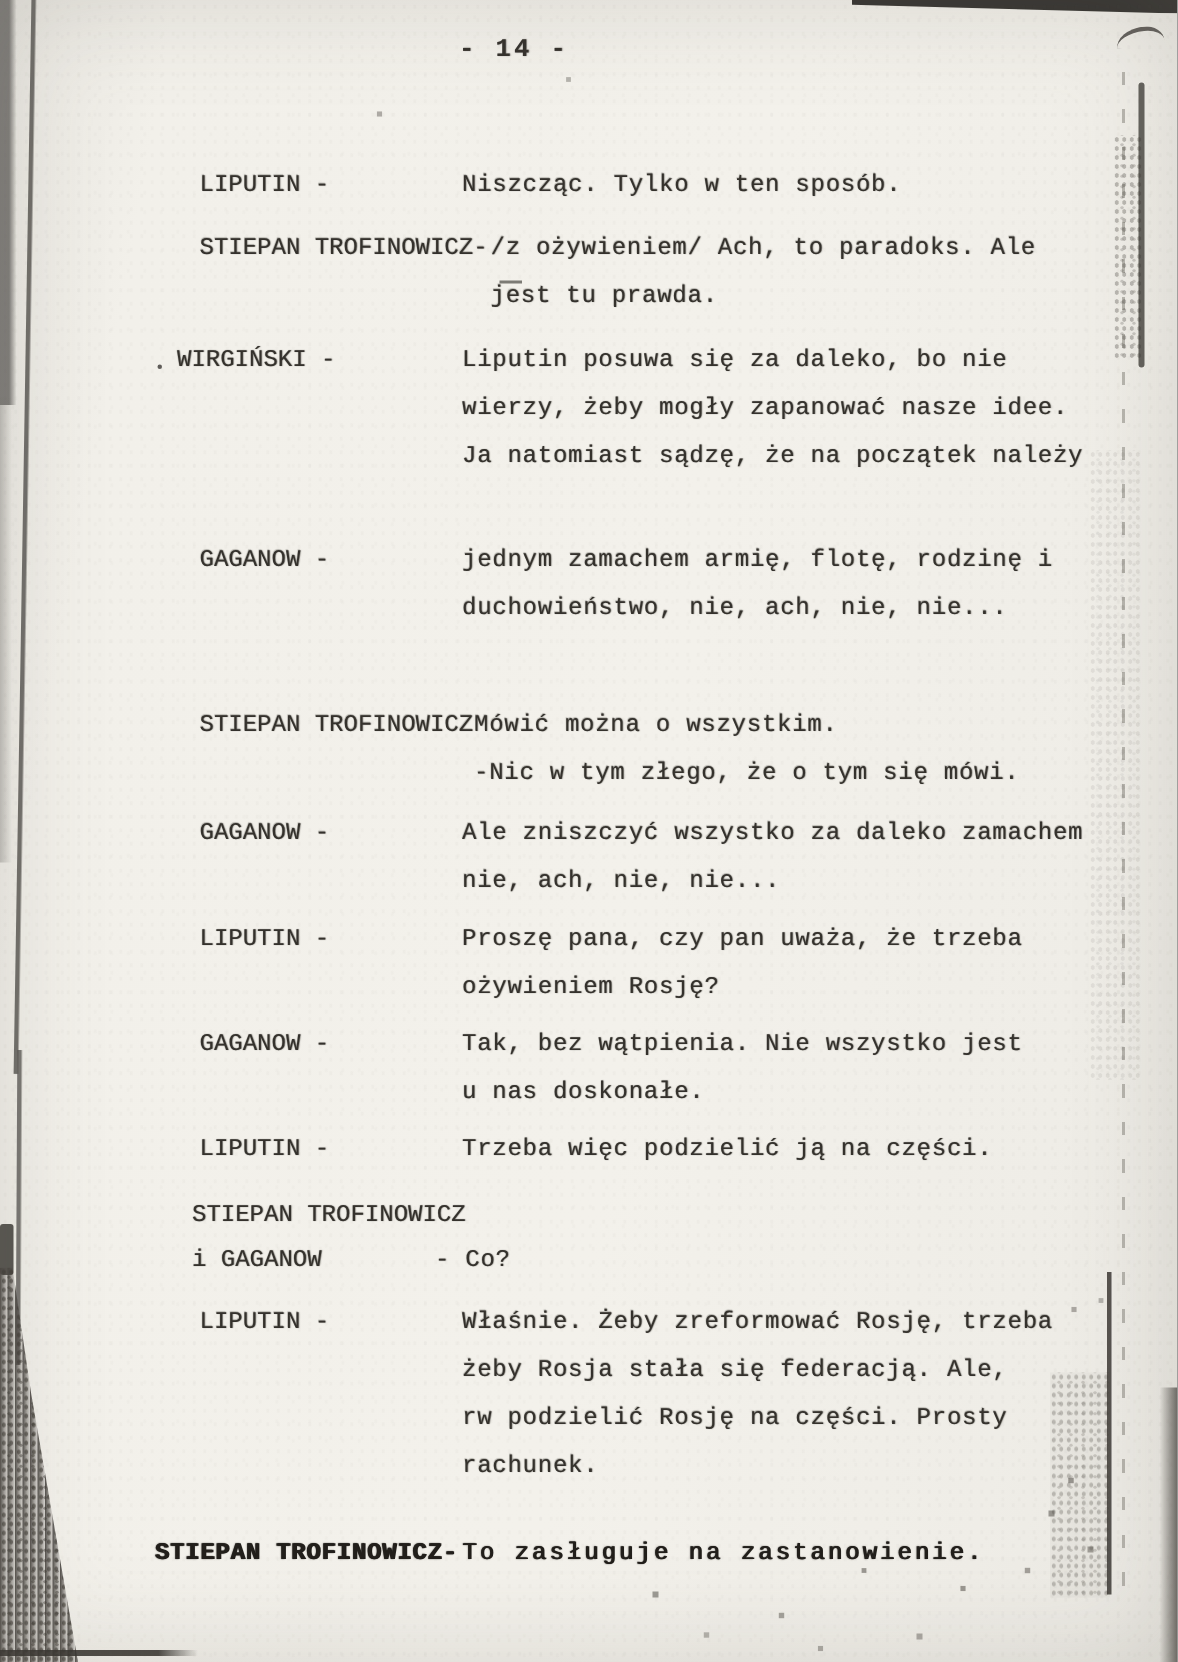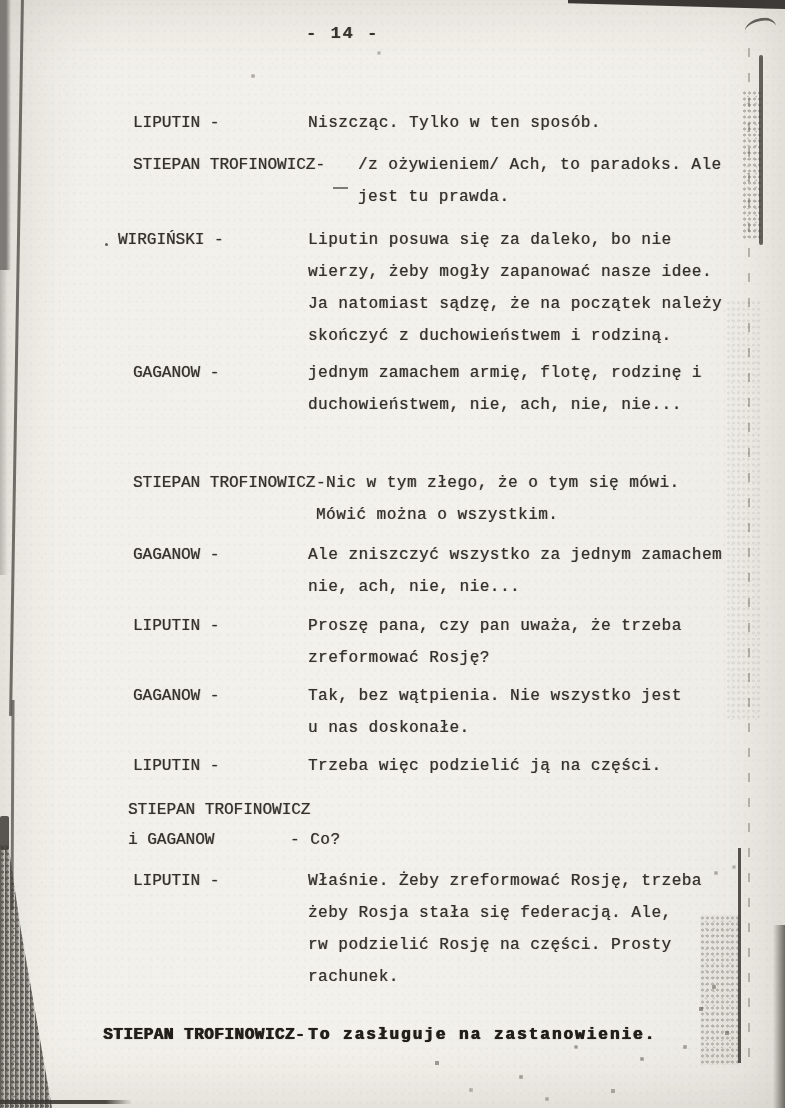--- a/index.html
+++ b/index.html
@@ -22,21 +22,21 @@
     text-shadow:.5px .4px .8px rgba(52,49,44,.55); }
 
   .speech { position:absolute; left:0; width:785px; }
   .char  { position:absolute; top:0; font-size:16px; line-height:32px; white-space:pre;
     text-shadow:.5px .3px .7px rgba(52,49,44,.5), -.3px -.2px .5px rgba(52,49,44,.28); }
   .dlg   { position:absolute; top:0; }
   .dline { height:32px; line-height:32px; font-size:16px; letter-spacing:.5px; white-space:pre;
     text-shadow:.5px .3px .7px rgba(52,49,44,.5), -.3px -.2px .5px rgba(52,49,44,.28); }
   .bold .char { font-weight:bold; letter-spacing:.5px; color:#221f1b;
     text-shadow:.8px 0 0 #221f1b, 0 0 1px rgba(30,28,24,.8); }
-  .bold .dline { font-weight:bold; letter-spacing:2px; color:#221f1b;
+  .bold .dline { font-weight:normal; letter-spacing:2px; color:#221f1b;
     text-shadow:.8px 0 0 #221f1b, 0 0 1px rgba(30,28,24,.8); }
 
   .art { position:absolute; pointer-events:none; }
   .speckle {
     background-image:
       radial-gradient(rgba(60,56,50,0.55) 1.1px, transparent 1.5px),
       radial-gradient(rgba(60,56,50,0.4) 1px, transparent 1.3px);
     background-size: 5px 6px, 8px 7px; background-position:0 0,2px 3px; }
 </style>
 </head>
@@ -48,65 +48,64 @@
 
   <div class="speech" style="top:107px">
     <span class="char" style="left:133px">LIPUTIN -</span>
     <div class="dlg" style="left:308px">
       <div class="dline">Niszcząc. Tylko w ten sposób.</div>
     </div>
   </div>
 
   <div class="speech" style="top:149px">
     <span class="char" style="left:133px">STIEPAN TROFINOWICZ-</span>
-    <div class="dlg" style="left:358px">
+    <div class="dlg" style="left:327px">
       <div class="dline">/z ożywieniem/ Ach, to paradoks. Ale</div>
       <div class="dline">jest tu prawda.</div>
     </div>
   </div>
 
   <div class="speech" style="top:224px">
     <span class="char" style="left:118px">WIRGIŃSKI -</span>
     <div class="dlg" style="left:308px">
       <div class="dline">Liputin posuwa się za daleko, bo nie</div>
       <div class="dline">wierzy, żeby mogły zapanować nasze idee.</div>
       <div class="dline">Ja natomiast sądzę, że na początek należy</div>
-      <div class="dline">skończyć z duchowieństwem i rodziną.</div>
     </div>
   </div>
 
   <div class="speech" style="top:357px">
     <span class="char" style="left:133px">GAGANOW -</span>
     <div class="dlg" style="left:308px">
       <div class="dline">jednym zamachem armię, flotę, rodzinę i</div>
-      <div class="dline">duchowieństwem, nie, ach, nie, nie...</div>
+      <div class="dline">duchowieństwo, nie, ach, nie, nie...</div>
     </div>
   </div>
 
   <div class="speech" style="top:467px">
     <span class="char" style="left:133px">STIEPAN TROFINOWICZ</span>
     <div class="dlg" style="left:316px">
+      <div class="dline">Mówić można o wszystkim.</div>
       <div class="dline">-Nic w tym złego, że o tym się mówi.</div>
-      <div class="dline">Mówić można o wszystkim.</div>
     </div>
   </div>
 
   <div class="speech" style="top:539px">
     <span class="char" style="left:133px">GAGANOW -</span>
     <div class="dlg" style="left:308px">
-      <div class="dline">Ale zniszczyć wszystko za jednym zamachem</div>
+      <div class="dline">Ale zniszczyć wszystko za daleko zamachem</div>
       <div class="dline">nie, ach, nie, nie...</div>
     </div>
   </div>
 
   <div class="speech" style="top:610px">
     <span class="char" style="left:133px">LIPUTIN -</span>
     <div class="dlg" style="left:308px">
       <div class="dline">Proszę pana, czy pan uważa, że trzeba</div>
-      <div class="dline">zreformować Rosję?</div>
+      <div class="dline">ożywieniem Rosję?</div>
     </div>
   </div>
 
   <div class="speech" style="top:680px">
     <span class="char" style="left:133px">GAGANOW -</span>
     <div class="dlg" style="left:308px">
       <div class="dline">Tak, bez wątpienia. Nie wszystko jest</div>
       <div class="dline">u nas doskonałe.</div>
     </div>
   </div>

